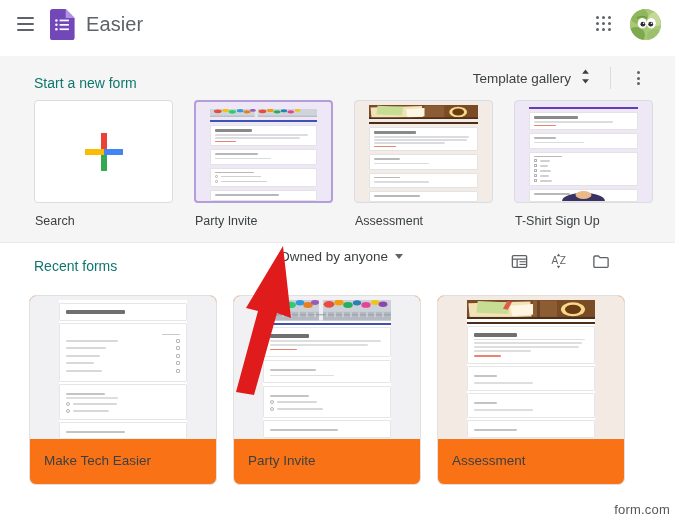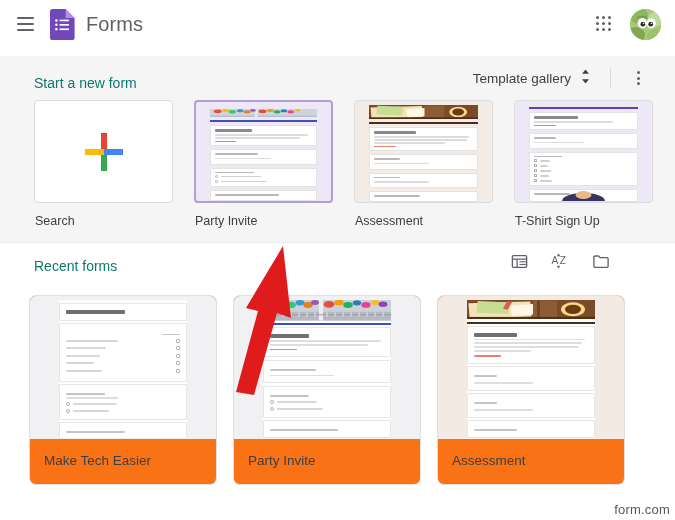--- a/index.html
+++ b/index.html
@@ -387,21 +387,21 @@
           <path d="M2.6 0 h13.1 L24.6 9 v19.4 a2.6 2.6 0 0 1 -2.6 2.6 H2.6 A2.6 2.6 0 0 1 0 28.4 V2.6 A2.6 2.6 0 0 1 2.6 0 Z" fill="#7248b9"></path>
           <path d="M15.7 0 L24.6 9 h-8.9 Z" fill="#b190e8"></path>
           <circle cx="6.4" cy="11.4" r="1.25" fill="#ffffff"></circle>
           <circle cx="6.4" cy="15.8" r="1.25" fill="#ffffff"></circle>
           <circle cx="6.4" cy="20.2" r="1.25" fill="#ffffff"></circle>
           <rect x="9.6" y="10.6" width="9.3" height="1.7" fill="#ffffff"></rect>
           <rect x="9.6" y="15.0" width="9.3" height="1.7" fill="#ffffff"></rect>
           <rect x="9.6" y="19.4" width="9.3" height="1.7" fill="#ffffff"></rect>
         </svg>
       </div>
-      <div class="brand-name">Forms</div>
+      <div class="brand-name">Easier</div>
     </div>
 
 
     <div class="topbar-right">
       <div class="apps-grid">
         <i></i>
           <i></i>
           <i></i>
           <i></i>
           <i></i>
@@ -616,20 +616,24 @@
       </div>
 
     </div>
   </div>
 
   <div class="recent-section">
 
     <div class="recent-head">
       <div class="section-title">Recent forms</div>
 
+      <div class="owned-by">
+        <span>Owned by anyone</span>
+        <span class="caret-down"></span>
+      </div>
 
       <div class="recent-icons">
         <span class="icon-btn">
           <svg width="19" height="19" viewBox="0 0 24 24">
             <rect x="3" y="4.5" width="18" height="15" rx="1.4" fill="none" stroke="#5f6368" stroke-width="1.7"></rect>
             <line x1="3" y1="9" x2="21" y2="9" stroke="#5f6368" stroke-width="1.6"></line>
             <line x1="9" y1="9" x2="9" y2="19.5" stroke="#5f6368" stroke-width="1.6"></line>
             <line x1="12" y1="12.3" x2="20" y2="12.3" stroke="#5f6368" stroke-width="1.4"></line>
             <line x1="12" y1="15.7" x2="20" y2="15.7" stroke="#5f6368" stroke-width="1.4"></line>
           </svg>

